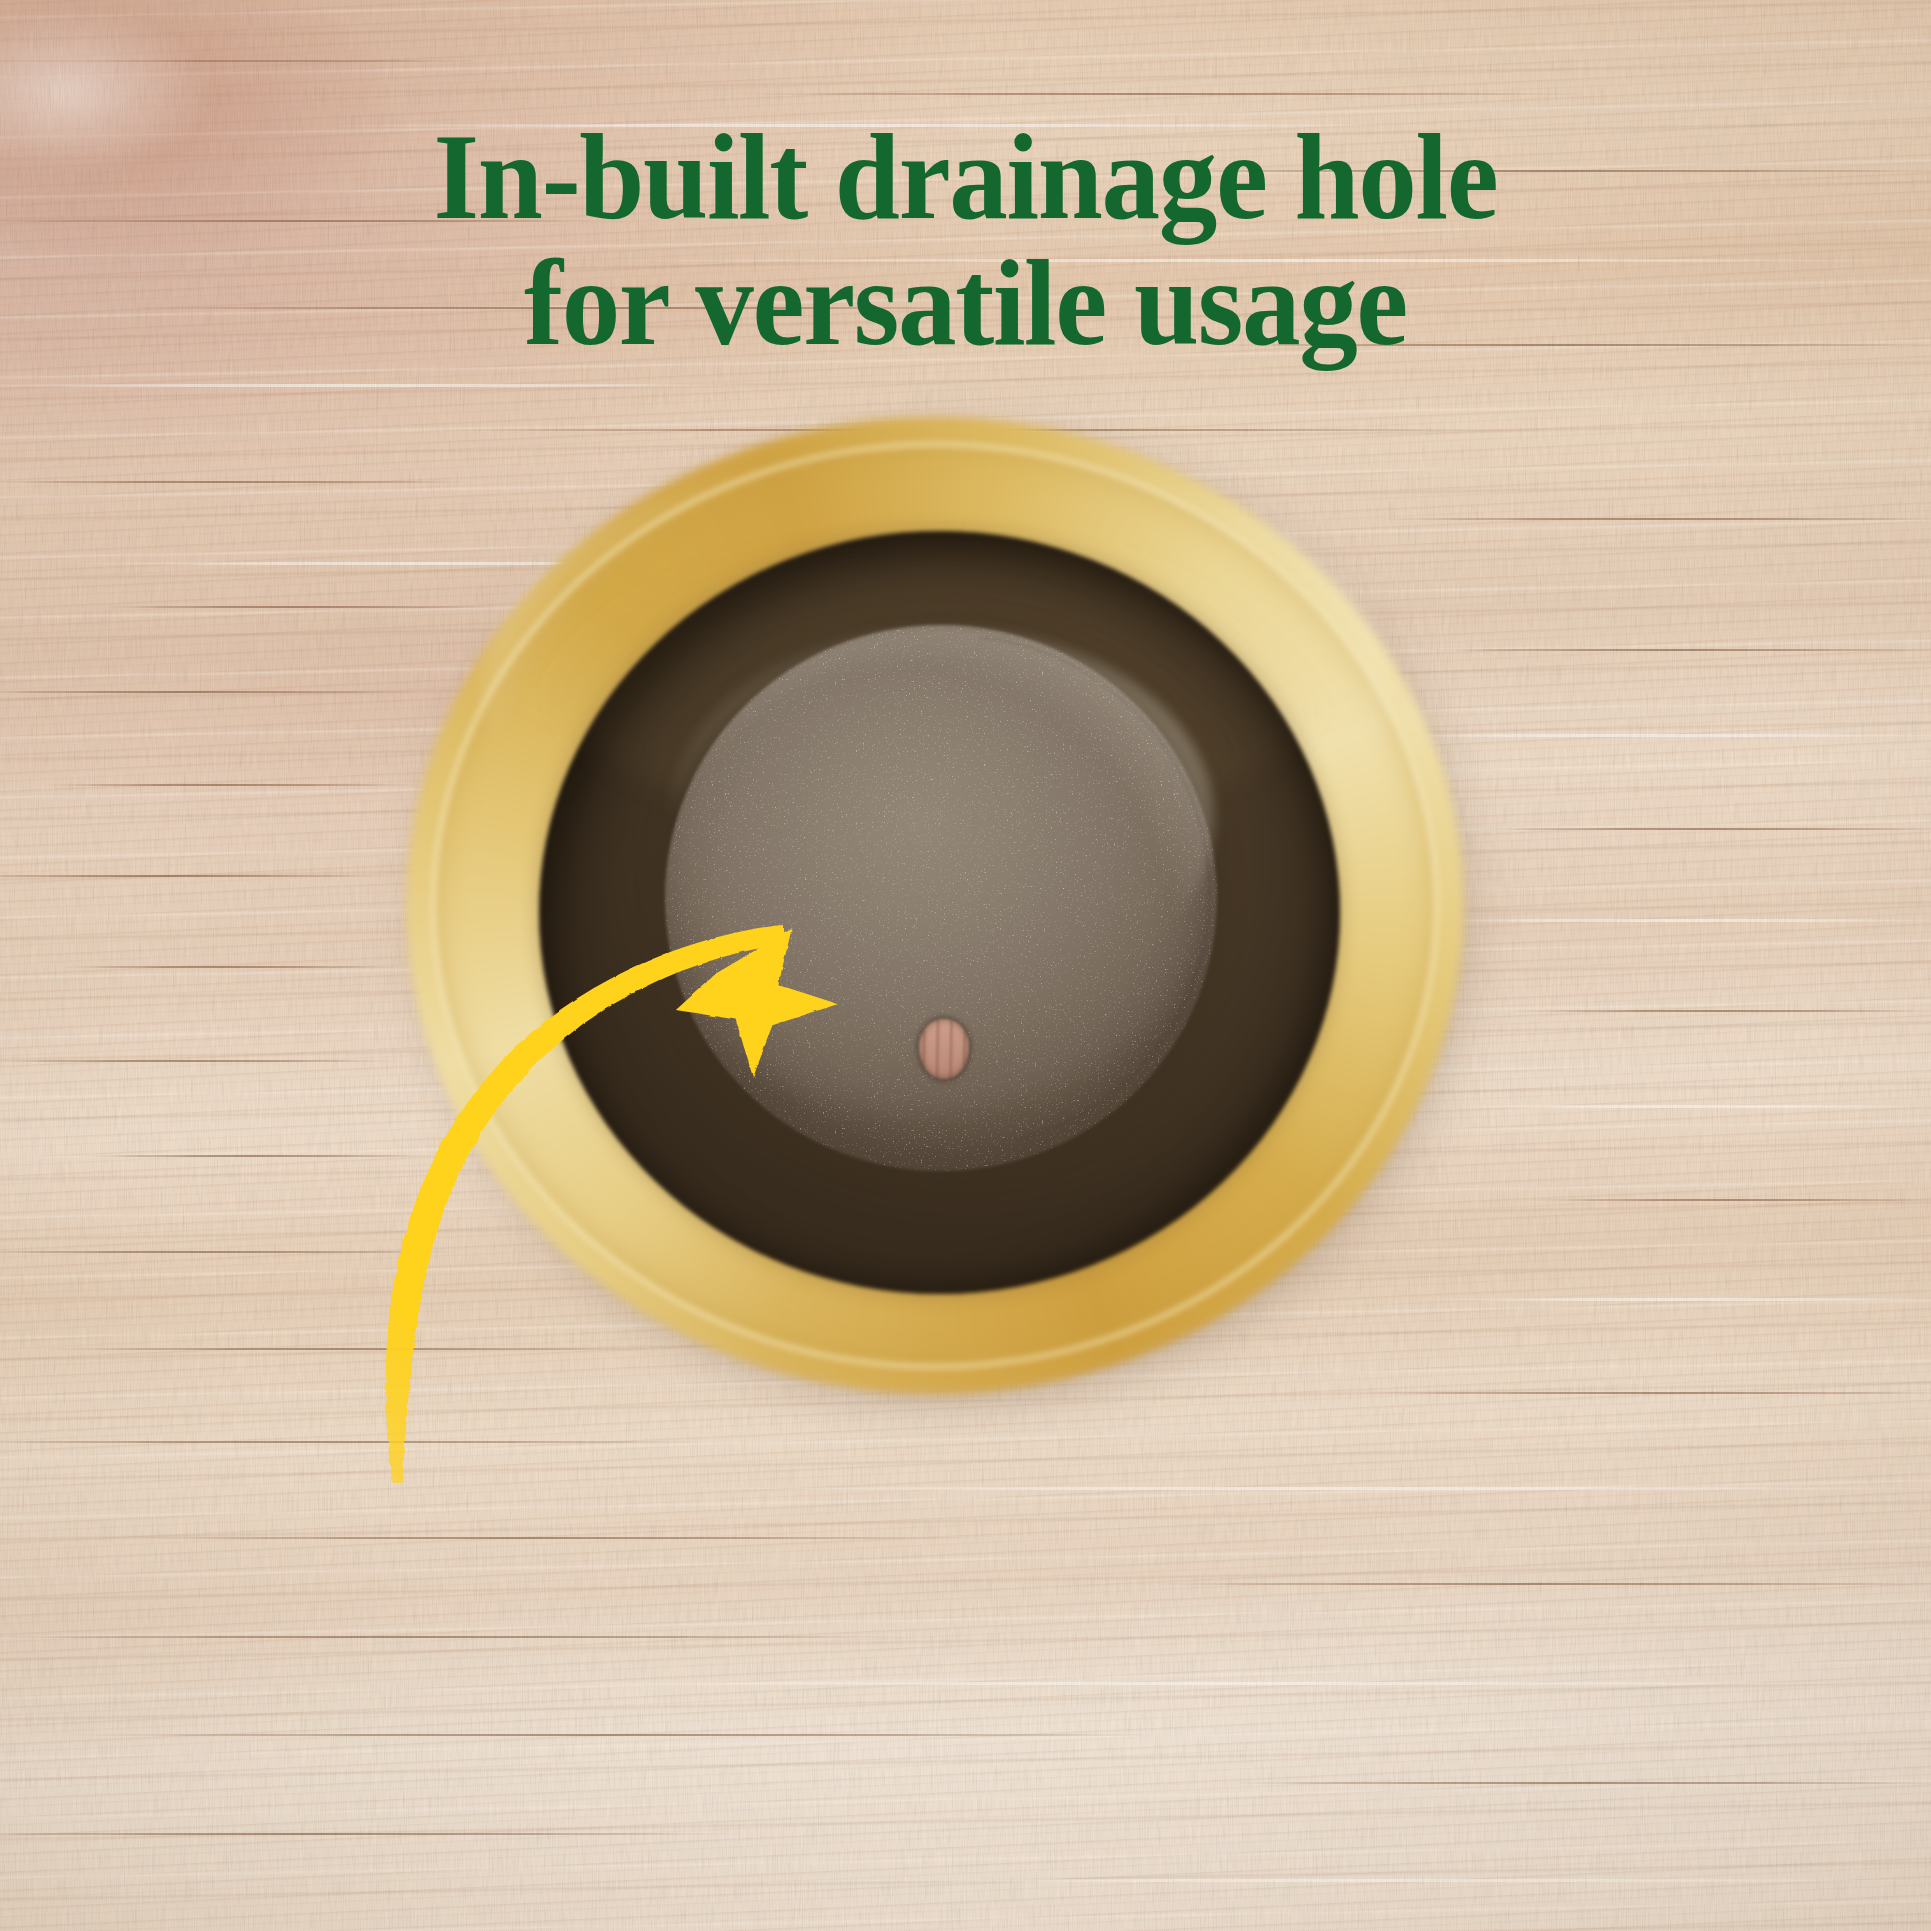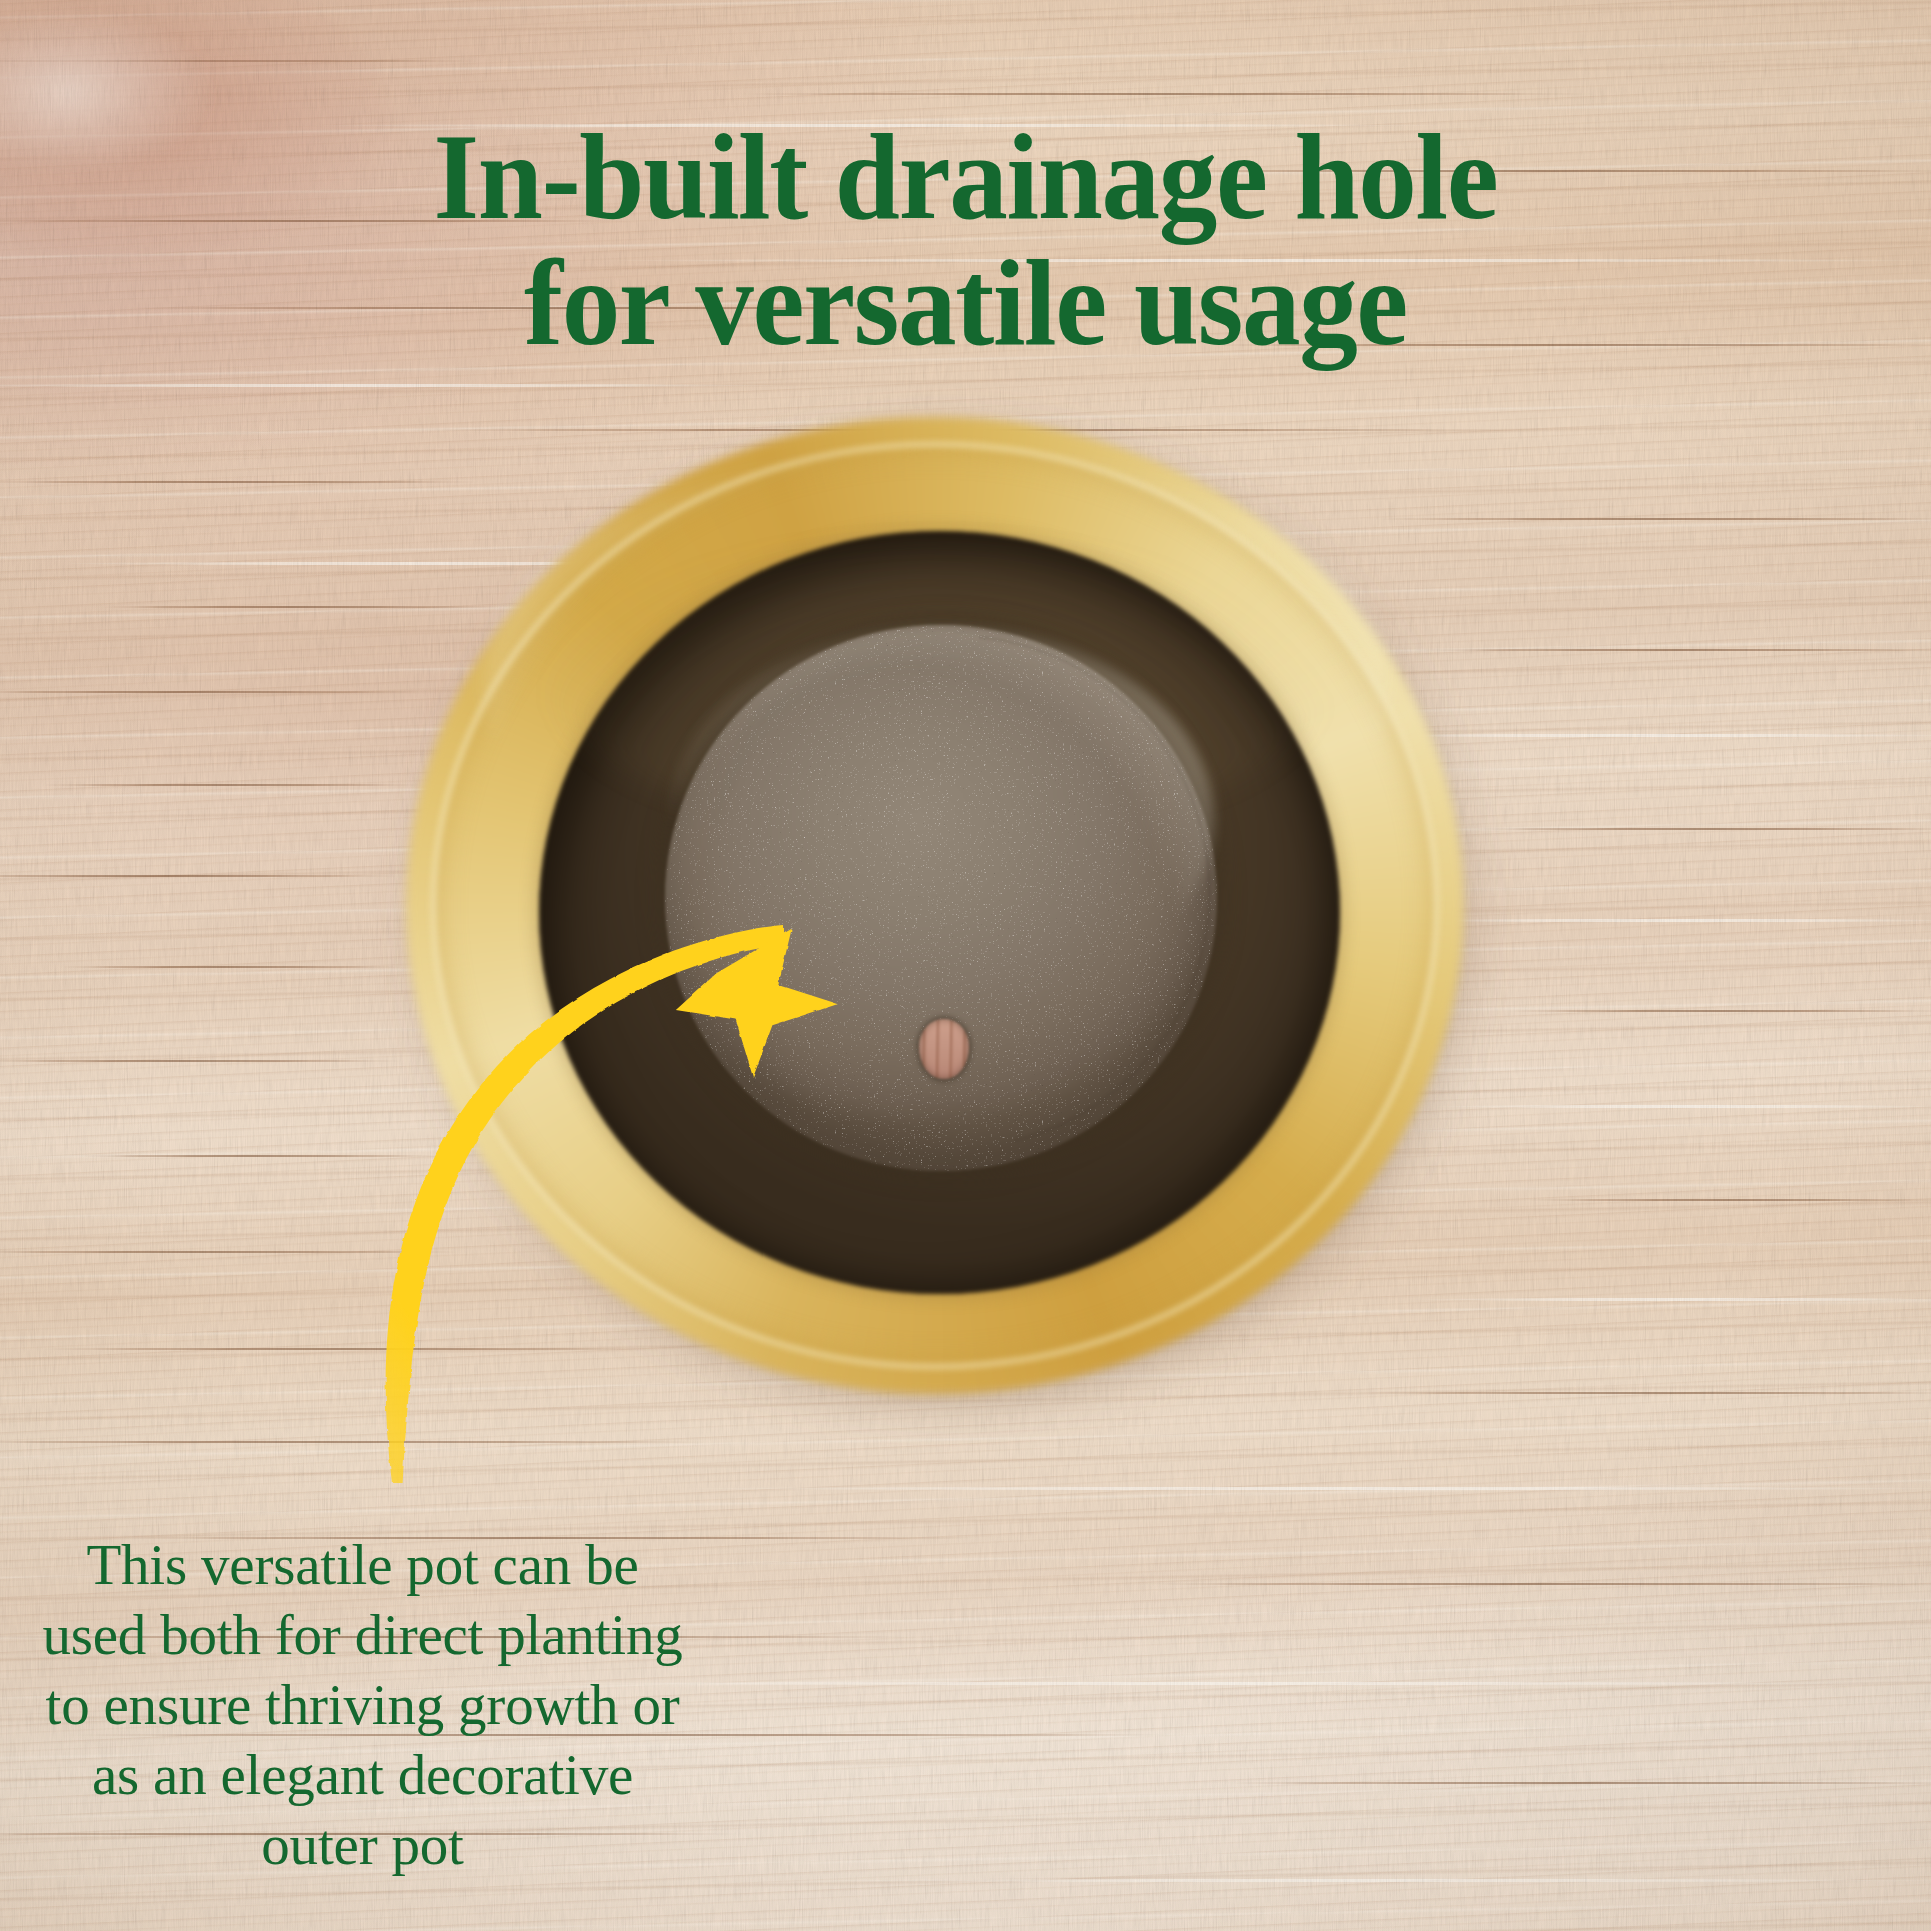--- a/index.html
+++ b/index.html
@@ -476,16 +476,15 @@
                L 700 1046
                Z" fill="#FFD21E"></path>
     </g>
   </svg>
 
   <div class="headline">
     <span class="hl-line">In-built drainage hole</span>
     <span class="hl-line">for versatile usage</span>
   </div>
 
-  <div class="blurb">This versatile pot can be used both for direct planting to ensure thriving growth or as an elegant decorative outer pot</div>
 
 </div>
 
 
 </body></html>

